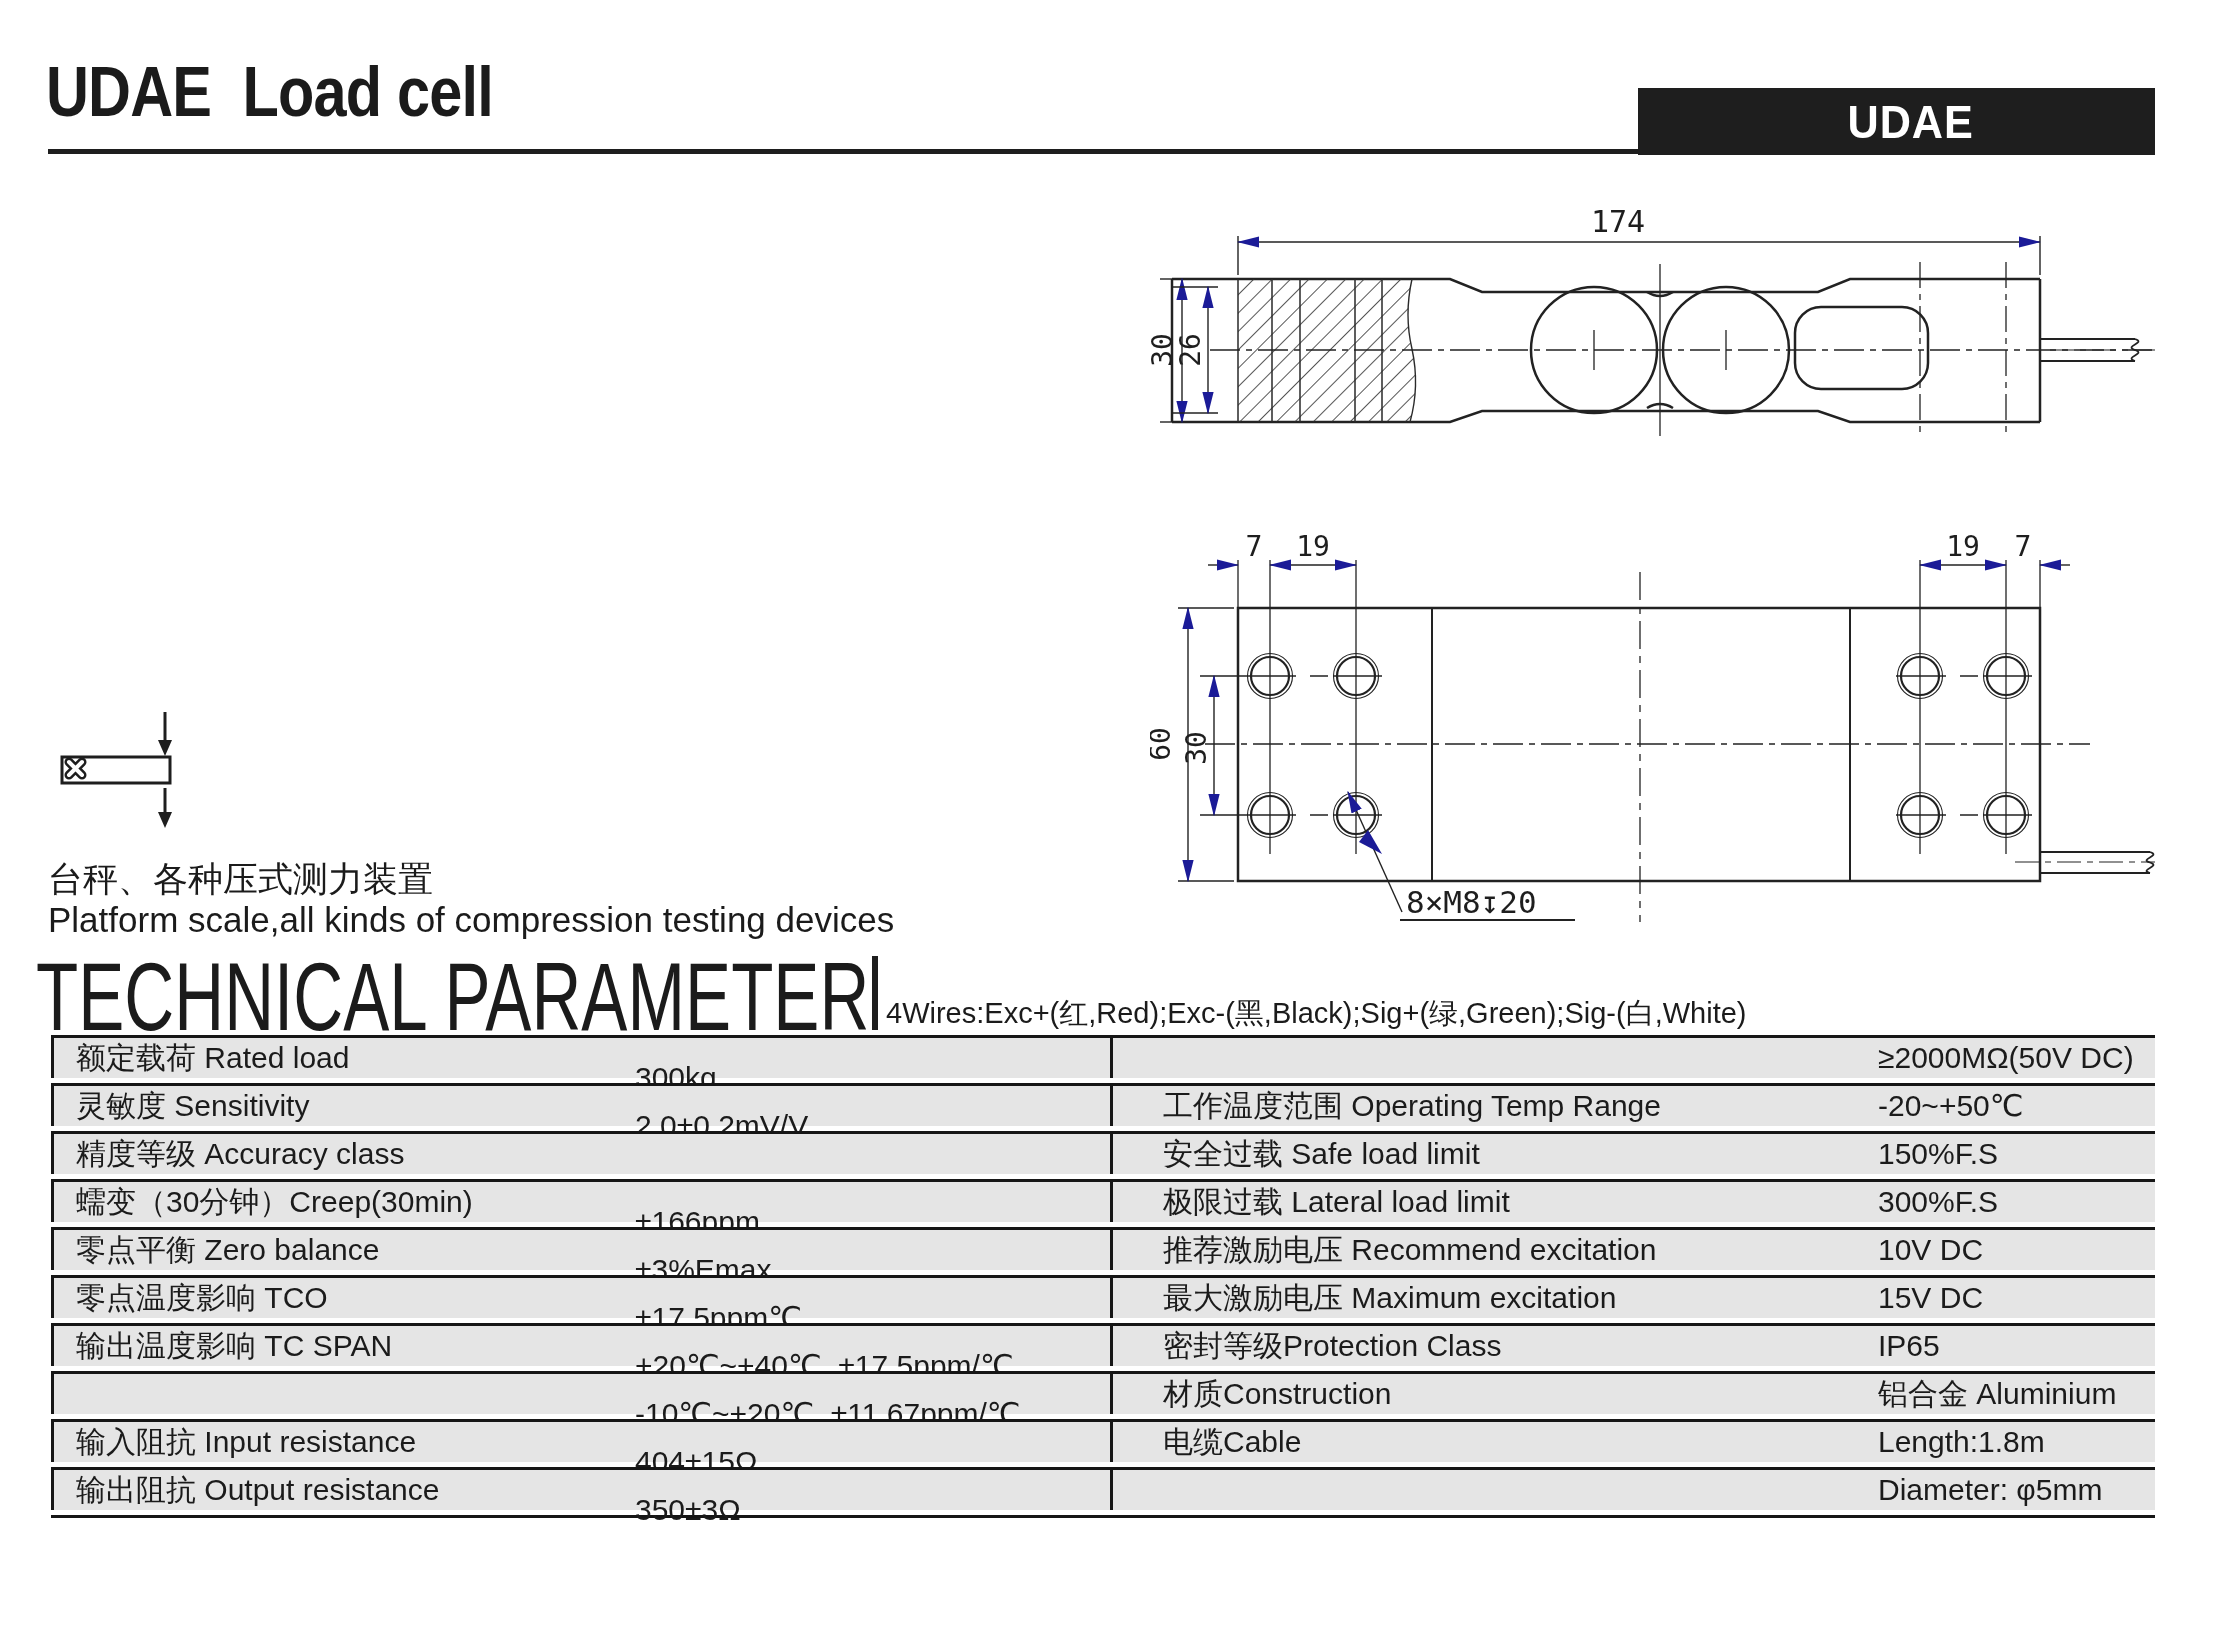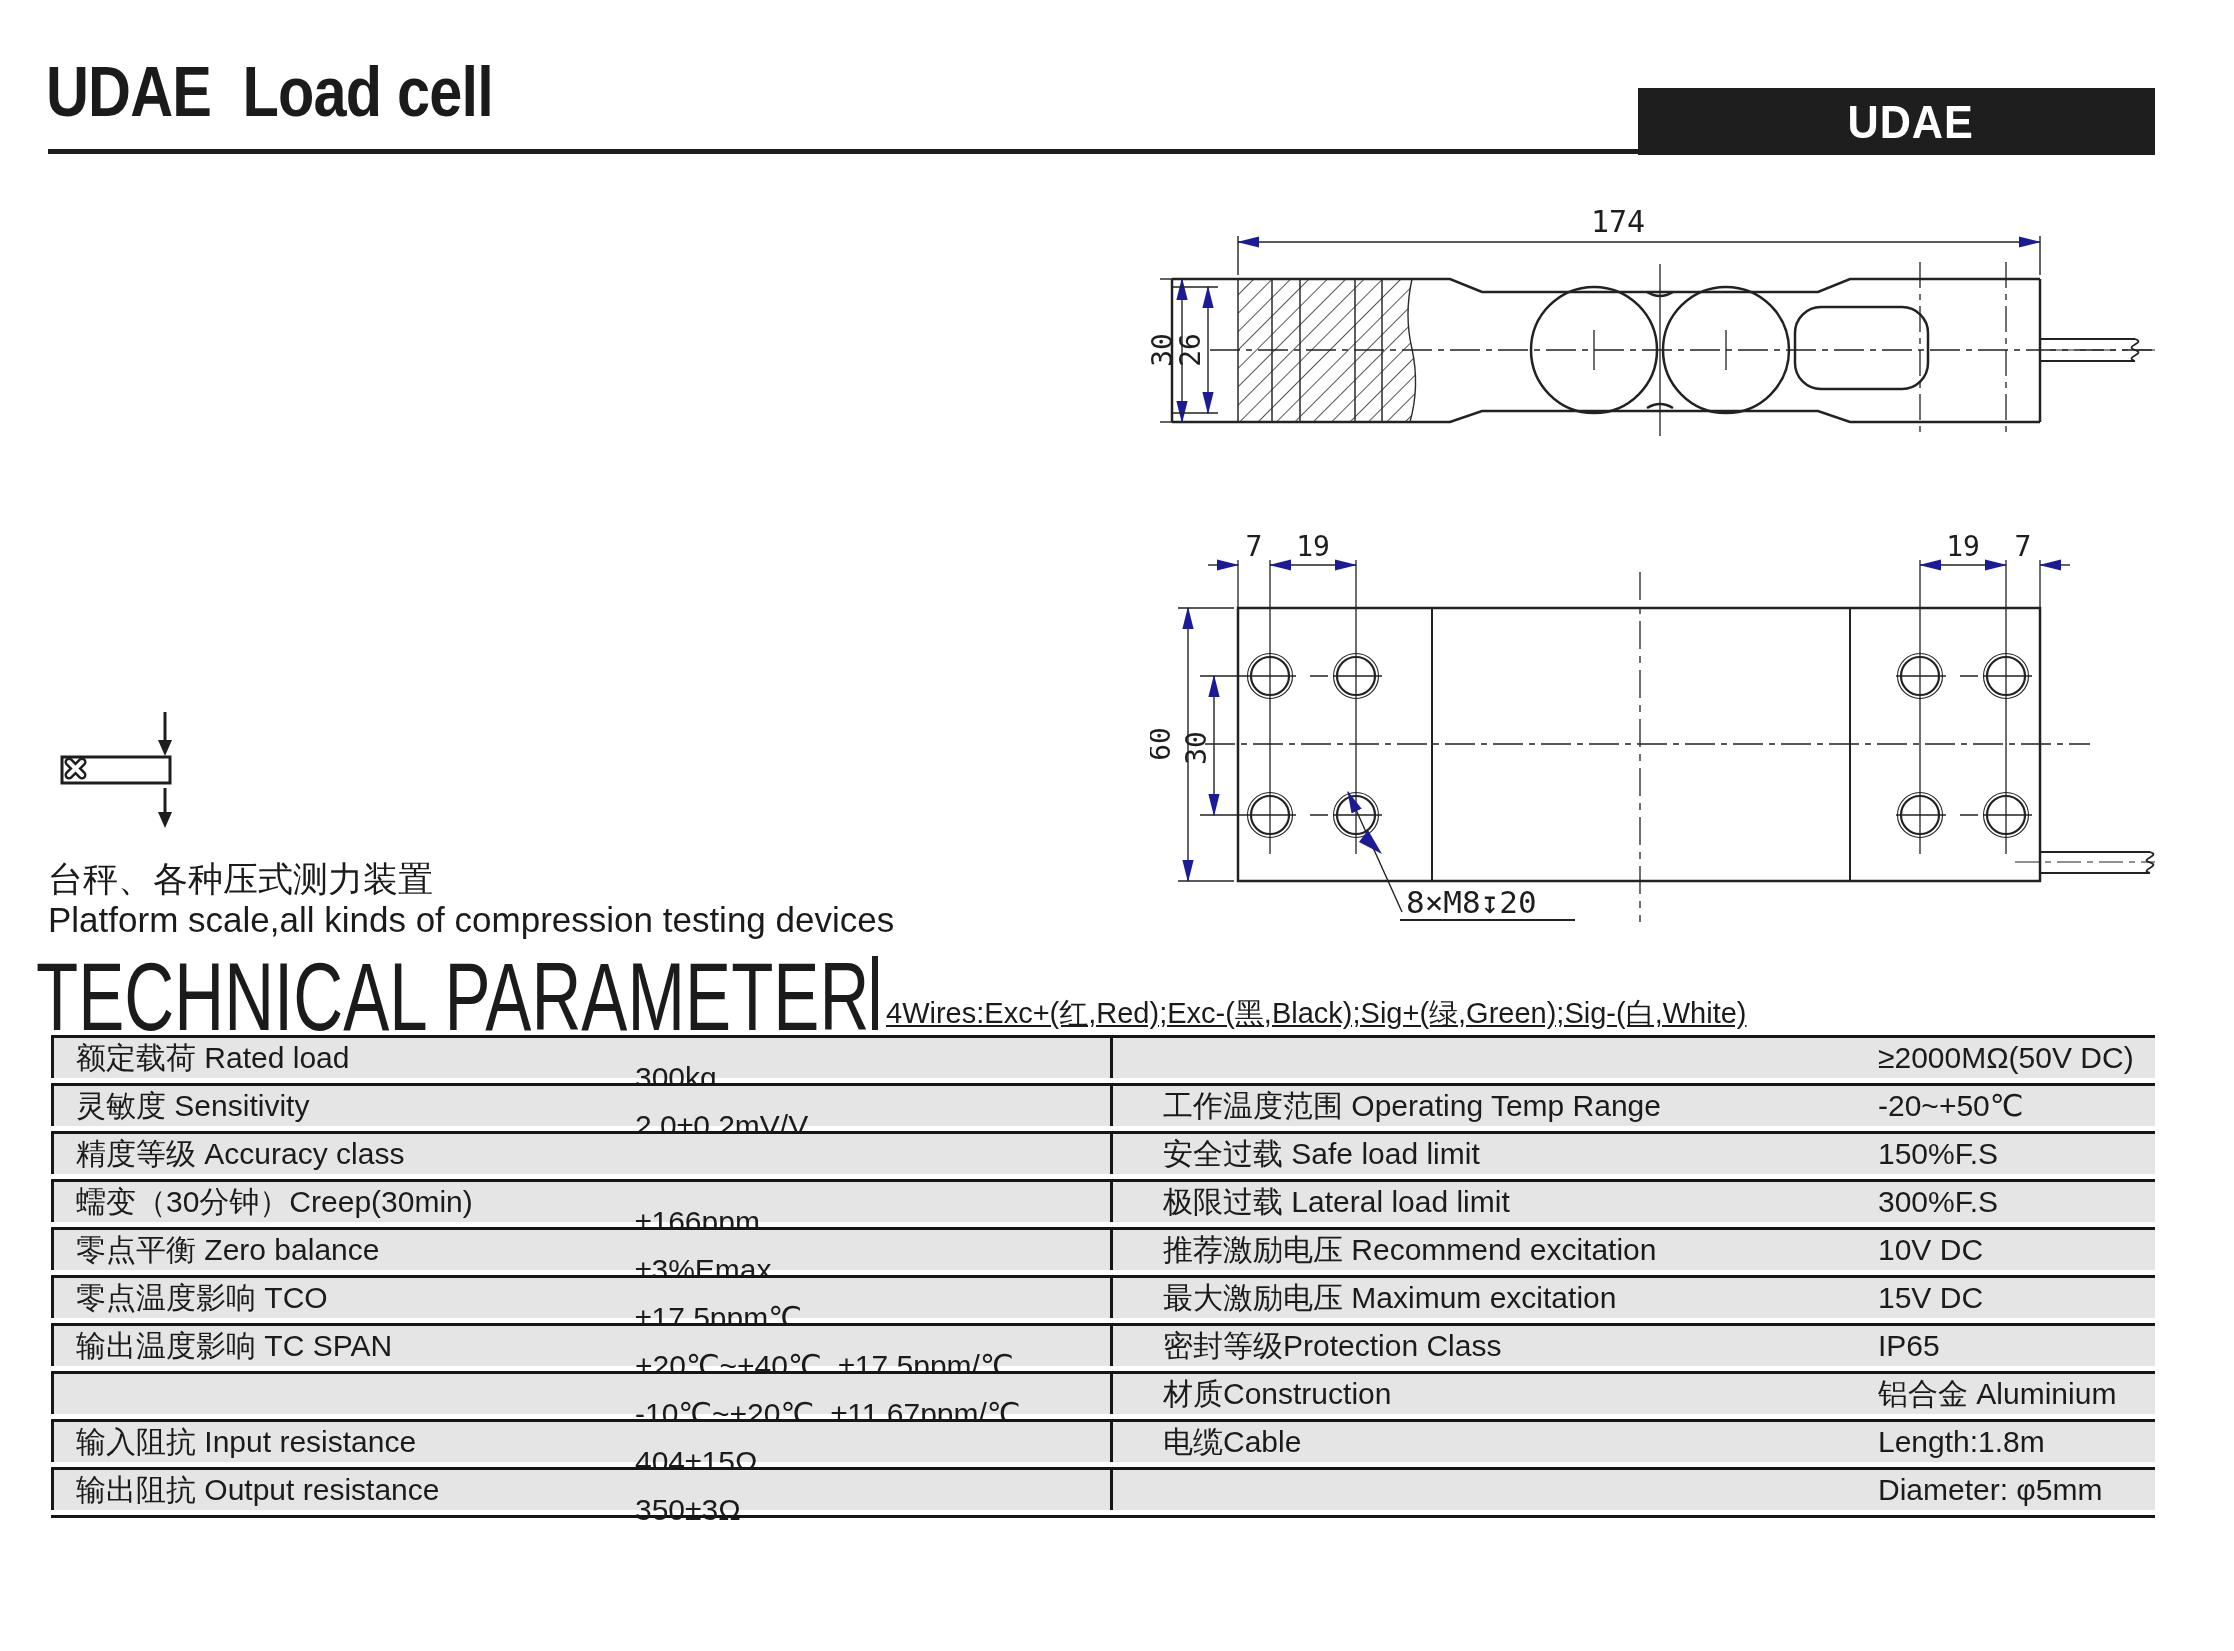--- a/index.html
+++ b/index.html
@@ -14,21 +14,21 @@
          align-items:center;justify-content:center;}
   #badge span{color:#fff;font-size:47px;font-weight:bold;letter-spacing:1px;
          transform:scaleX(0.92);}
   
   #app-zh{left:48px;top:856px;font-size:35px;}
   #app-en{left:48px;top:900px;font-size:35px;}
   
   #tp{left:36px;top:942px;font-size:96px;font-weight:400;letter-spacing:0px;white-space:pre;
       transform:scaleX(0.72);transform-origin:0 0;}
   #tp-bar{left:872px;top:956px;width:6px;height:74px;background:#1e1e1e;}
-  #wires{left:886px;top:994px;font-size:29px;text-decoration:underline;}
+  #wires{left:886px;top:994px;font-size:29px;}
   
   #ttable{left:51px;top:1035px;width:2183px;}
   .trow{position:relative;height:40px;background:#e5e5e5;border-top:3px solid #161616;
         border-left:3px solid #161616;margin-bottom:5px;}
   .trow span{position:absolute;top:0;line-height:40px;font-size:30px;white-space:pre;}
   .lc{left:22px;}  .lv{left:581px;margin-top:20px;}  .rc{left:1109px;} .rv{left:1824px;}
   .vd{position:absolute;left:1056px;top:-3px;width:3px;height:43px;background:#161616;}
   .t-end{border-top:3px solid #161616;height:0;}
   
   svg text{font-family:"DejaVu Sans Mono","Liberation Mono",monospace;fill:#1e1e1e;}

